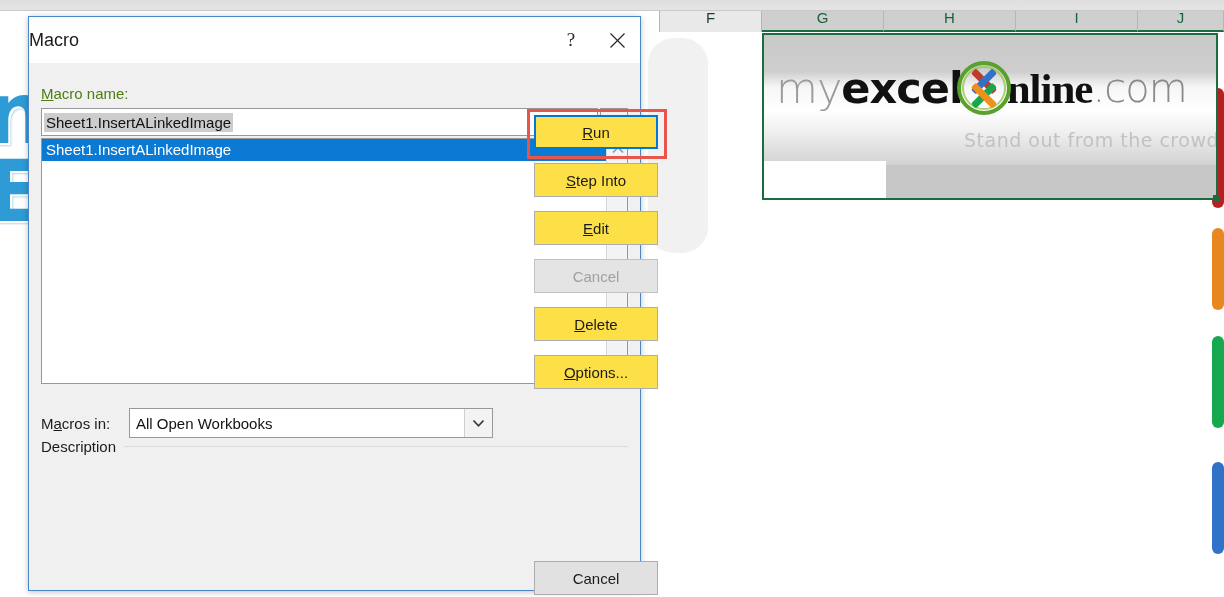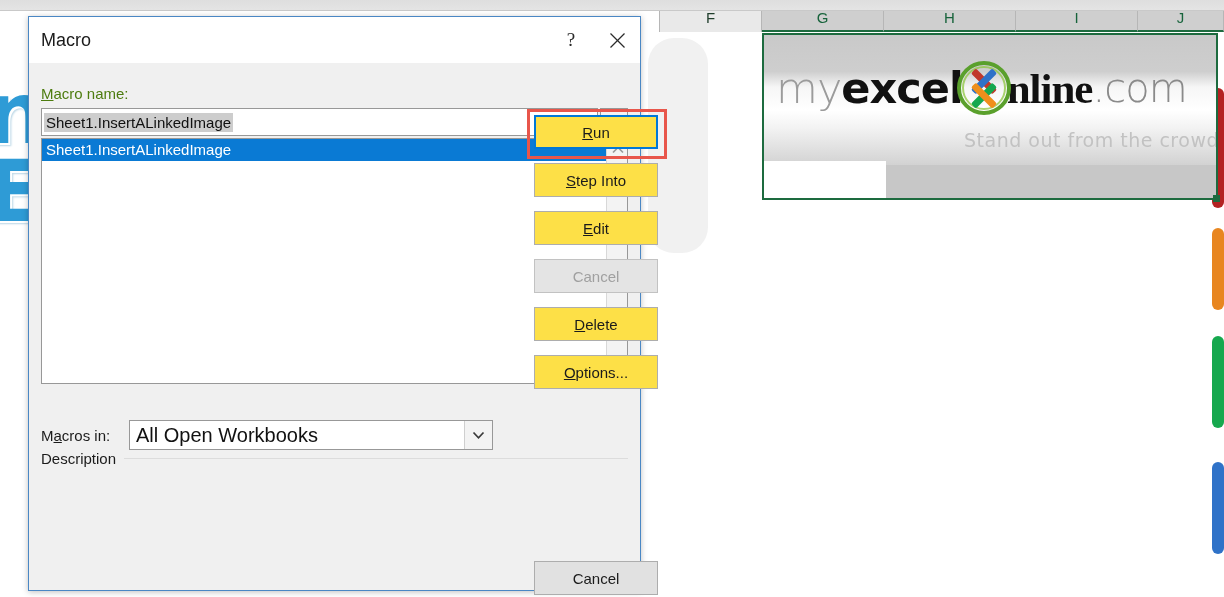--- a/index.html
+++ b/index.html
@@ -206,21 +206,20 @@
     box-shadow: 0 1px 6px rgba(0,0,0,.25);
   }
   .titlebar {
     position: relative;
     height: 46px;
     background: #ffffff;
     display: flex;
     align-items: center;
   }
   .dlg-title {
-    margin-left: 12px;
     font-size: 18px;
     color: #1b1b1b;
     font-weight: 400;
   }
   .title-btns {
     position: absolute;
     right: 0; top: 0;
     height: 46px;
     display: flex;
   }
@@ -304,39 +303,39 @@
     left: 0; width: 21px; height: 21px;
     display: flex; align-items: center; justify-content: center;
     color: #9a9a9a;
   }
   .vscroll .arrow.up { top: 0; }
   .vscroll .arrow.down { bottom: 0; }
 
   .macros-in-row {
     display: flex;
     align-items: center;
-    margin-top: 36px;
+    margin-top: 24px;
   }
   .macros-in-label {
     font-size: 15px;
     color: #1b1b1b;
     width: 88px;
   }
   .combo {
     width: 364px;
     height: 30px;
     border: 1px solid #989898;
     background: #ffffff;
     box-sizing: border-box;
     display: flex;
     align-items: center;
   }
   .combo-value {
     flex: 1 1 auto;
-    font-size: 20px;
+    font-size: 15px;
     color: #111111;
     padding-left: 6px;
     white-space: nowrap;
   }
   .combo-arrow {
     width: 28px; height: 28px;
     background: #f3f3f3;
     border-left: 1px solid #cfcfcf;
     display: flex; align-items: center; justify-content: center;
     color: #3a3a3a;

